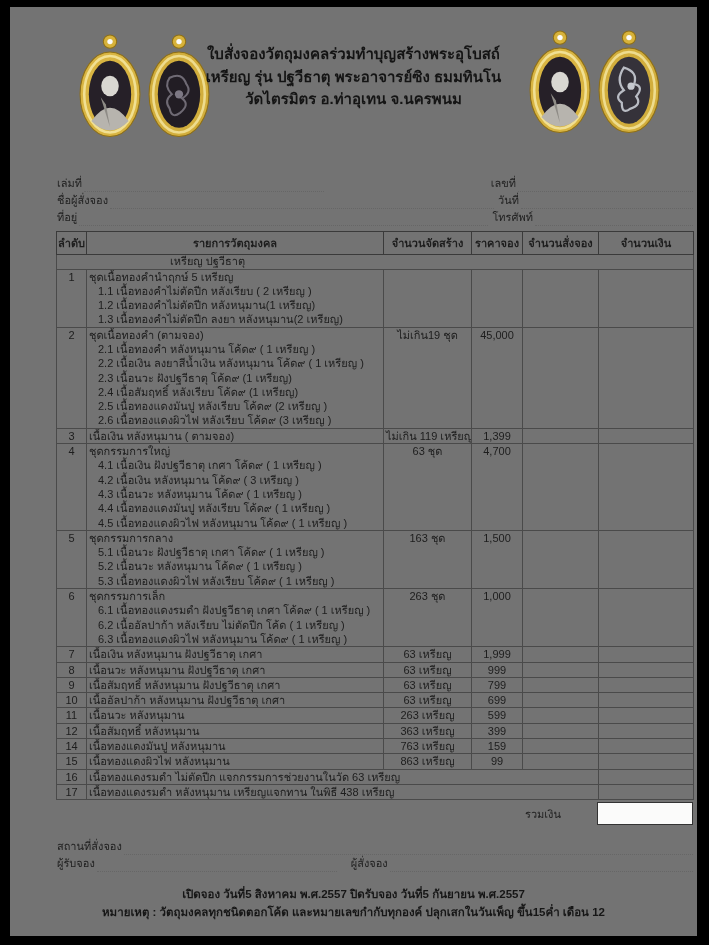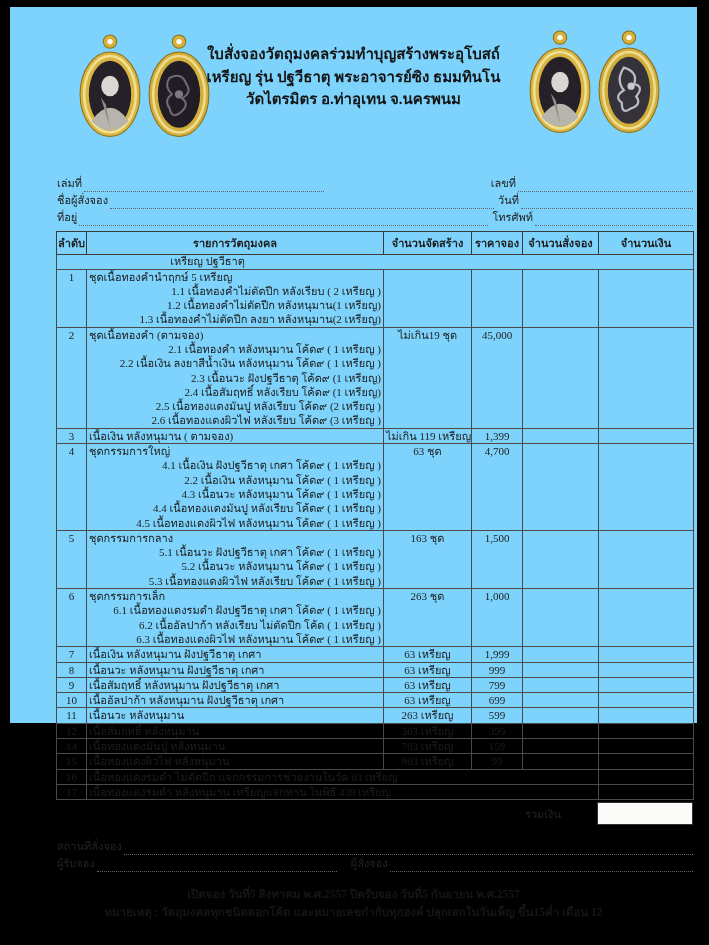--- a/index.html
+++ b/index.html
@@ -1,23 +1,22 @@
 <!DOCTYPE html>
 <html><head>
 <meta charset="utf-8">
 <style>
   html,body{margin:0;padding:0;}
   body{
     width:709px;height:945px;background:#000;position:relative;overflow:hidden;
     font-family:"Liberation Sans","DejaVu Sans",sans-serif;color:#1b1b1b;
   }
   .page{
-    position:absolute;left:10px;top:7px;width:687px;height:716px;
-    background:#7dd3fc;
-    font-family:Liberation Serif, serif;
+    position:absolute;left:10px;top:7px;width:687px;height:929px;
+    background:#737373;
   }
   .content{position:relative;width:100%;height:100%;}
 
   
   .header{position:relative;height:156px;}
   .amulet-pair{position:absolute;display:flex;gap:5px;}
   .pair-left{left:68px;top:24px;}
   .pair-right{right:36px;top:20px;}
   .title-block{
     position:absolute;left:50%;top:36px;transform:translateX(-50%);
@@ -51,21 +50,21 @@
   table.order td{
     border:1px solid #4a4a4a;vertical-align:top;
     padding:0 2px;line-height:14.3px;overflow:hidden;
   }
   table.order{border:1.6px solid #333;}
   td.col-no{text-align:center;}
   td.col-qty,td.col-price{text-align:center;white-space:nowrap;}
   .section-cell{border:1px solid #4a4a4a;}
   .section-inner{width:47%;text-align:center;font-size:11px;line-height:13.5px;}
   .item-main{white-space:nowrap;}
-  .item-sub{padding-left:9px;white-space:nowrap;text-align:right;}
+  .item-sub{padding-left:9px;white-space:nowrap;}
 
   
   .total-row{width:637px;margin-left:46px;display:flex;justify-content:flex-end;align-items:center;margin-top:2px;gap:22px;}
   .total-label{font-size:11px;padding-right:14px;color:#222;}
   .total-box{width:94px;height:21px;border:1.6px solid #333;background:#fbfbfa;}
 
   
   .footer-lines{padding:13px 4px 0 47px;}
   .notes{
     margin-top:14px;text-align:center;font-weight:bold;font-size:11.5px;
@@ -215,21 +214,21 @@
               <td class="col-qty">ไม่เกิน 119 เหรียญ</td>
               <td class="col-price">1,399</td>
               <td class="col-order"></td>
               <td class="col-amount"></td>
             </tr>
             <tr>
               <td class="col-no">4</td>
               <td class="col-item">
                 <div class="item-main">ชุดกรรมการใหญ่</div>
                 <div class="item-sub">4.1 เนื้อเงิน  ฝังปฐวีธาตุ  เกศา  โค้ด๙ ( 1 เหรียญ )</div>
-                <div class="item-sub">2.2 เนื้อเงิน  หลังหนุมาน  โค้ด๙ ( 1 เหรียญ )</div>
+                <div class="item-sub">4.2 เนื้อเงิน  หลังหนุมาน  โค้ด๙ ( 3 เหรียญ )</div>
                 <div class="item-sub">4.3 เนื้อนวะ  หลังหนุมาน  โค้ด๙ ( 1 เหรียญ )</div>
                 <div class="item-sub">4.4 เนื้อทองแดงมันปู หลังเรียบ  โค้ด๙ ( 1 เหรียญ )</div>
                 <div class="item-sub">4.5 เนื้อทองแดงผิวไฟ  หลังหนุมาน โค้ด๙ ( 1 เหรียญ )</div>
               </td>
               <td class="col-qty">63 ชุด</td>
               <td class="col-price">4,700</td>
               <td class="col-order"></td>
               <td class="col-amount"></td>
             </tr>
             <tr>

